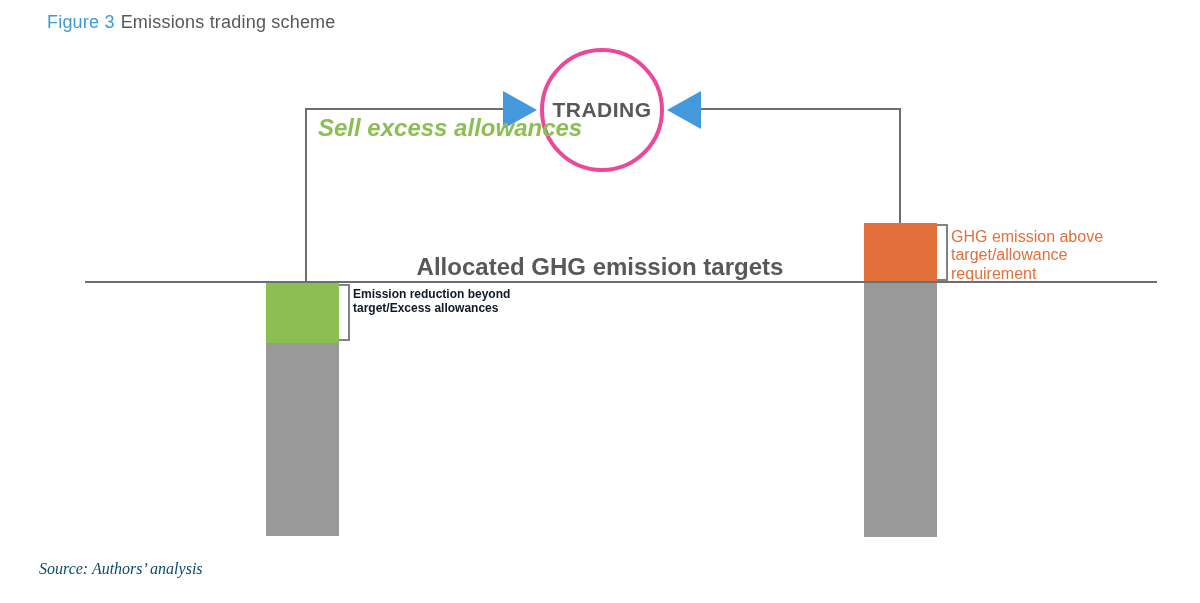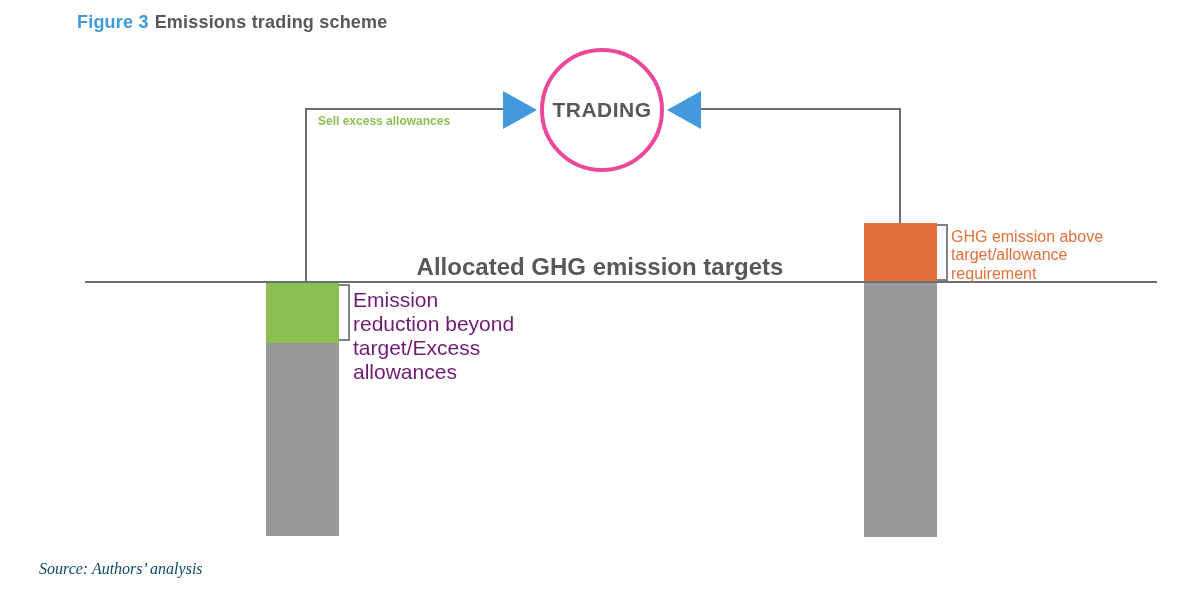--- a/index.html
+++ b/index.html
@@ -9,23 +9,22 @@
     height: 603px;
     background: #ffffff;
     overflow: hidden;
     font-family: "Liberation Sans", sans-serif;
   }
   .abs { position: absolute; }
 
   
   .fig-title {
     left: 47px; top: 12px;
-    font-size: 18px; font-weight: bold; color: #58585a;
+    font-size: 18px; font-weight: normal; color: #58585a;
     letter-spacing: 0.2px;
-    margin-left: 30px;
   }
   .fig-title .fig-num { color: #3e9ad8; margin-right: 6px; }
 
   
   .trading-circle {
     left: 540px; top: 48px;
     width: 116px; height: 116px;
     border: 4px solid #ec4899;
     border-radius: 50%;
     background: #ffffff;
@@ -54,21 +53,21 @@
     left: 667px; top: 91px;
     width: 0; height: 0;
     border-top: 19px solid transparent;
     border-bottom: 19px solid transparent;
     border-right: 34px solid #4399dc;
   }
 
   
   .sell-label {
     left: 318px; top: 114px;
-    font-size: 12px; font-weight: bold; color: #8cbf52;
+    font-size: 24px; font-weight: bold; color: #8cbf52; font-style: italic;
   }
   .buy-label {
     left: 707px; top: 114px;
     font-size: 18px; font-weight: bold; color: #e2703a;
   }
 
   
   .target-line { left: 85px; top: 281px; width: 1072px; height: 2px; }
   .target-label {
     left: 380px; top: 253px; width: 440px;
@@ -88,21 +87,21 @@
     border-top: 2px solid #808285;
     border-right: 2px solid #808285;
     border-bottom: 2px solid #808285;
   }
   .bracket-left  { left: 339px; top: 284px; height: 53px; }
   .bracket-right { left: 937px; top: 224px; height: 53px; }
 
   
   .green-note {
     left: 353px; top: 288px; width: 172px;
-    font-size: 21px; font-weight: normal; color: #701a75; line-height: 1.15;
+    font-size: 12px; font-weight: bold; color: #0f172a; line-height: 1.15;
   }
   .orange-note {
     left: 951px; top: 228px; width: 180px;
     font-size: 16px; color: #e2703a; line-height: 1.15;
   }
 
   
   .source-note {
     left: 39px; top: 560px;
     font-family: "Liberation Serif", serif;

